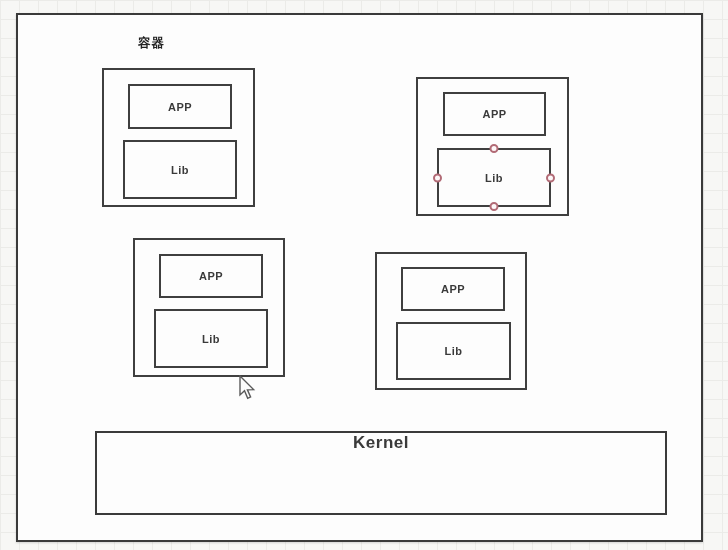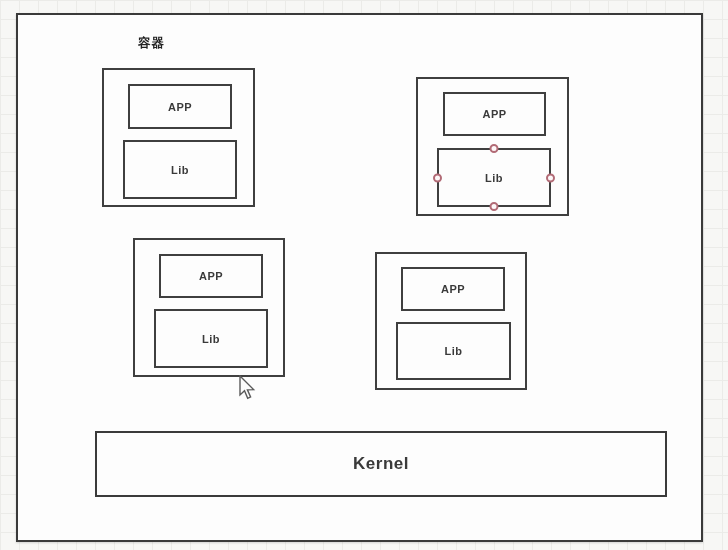--- a/index.html
+++ b/index.html
@@ -73,25 +73,25 @@
     background: #fdf7f8;
   }
   .handle.h-top    { left: 50%; top: -6px;    transform: translateX(-50%); }
   .handle.h-bottom { left: 50%; bottom: -6px; transform: translateX(-50%); }
   .handle.h-left   { left: -6px; top: 50%;    transform: translateY(-50%); }
   .handle.h-right  { right: -6px; top: 50%;   transform: translateY(-50%); }
 
   .kernel-box {
     position: absolute;
     left: 93px; top: 429px;
-    width: 572px; height: 66px;
+    width: 572px; height: 84px;
     background: #fdfdfd;
     border: 2px solid #3a3a3a;
     display: flex;
-    align-items: center;
+    align-items: flex-start;
     justify-content: center;
     font-weight: bold;
     font-size: 17px;
     color: #3a3a3a;
     letter-spacing: 0.5px;
   }
 
   .mouse-cursor {
     position: absolute;
     left: 238px; top: 375px;

